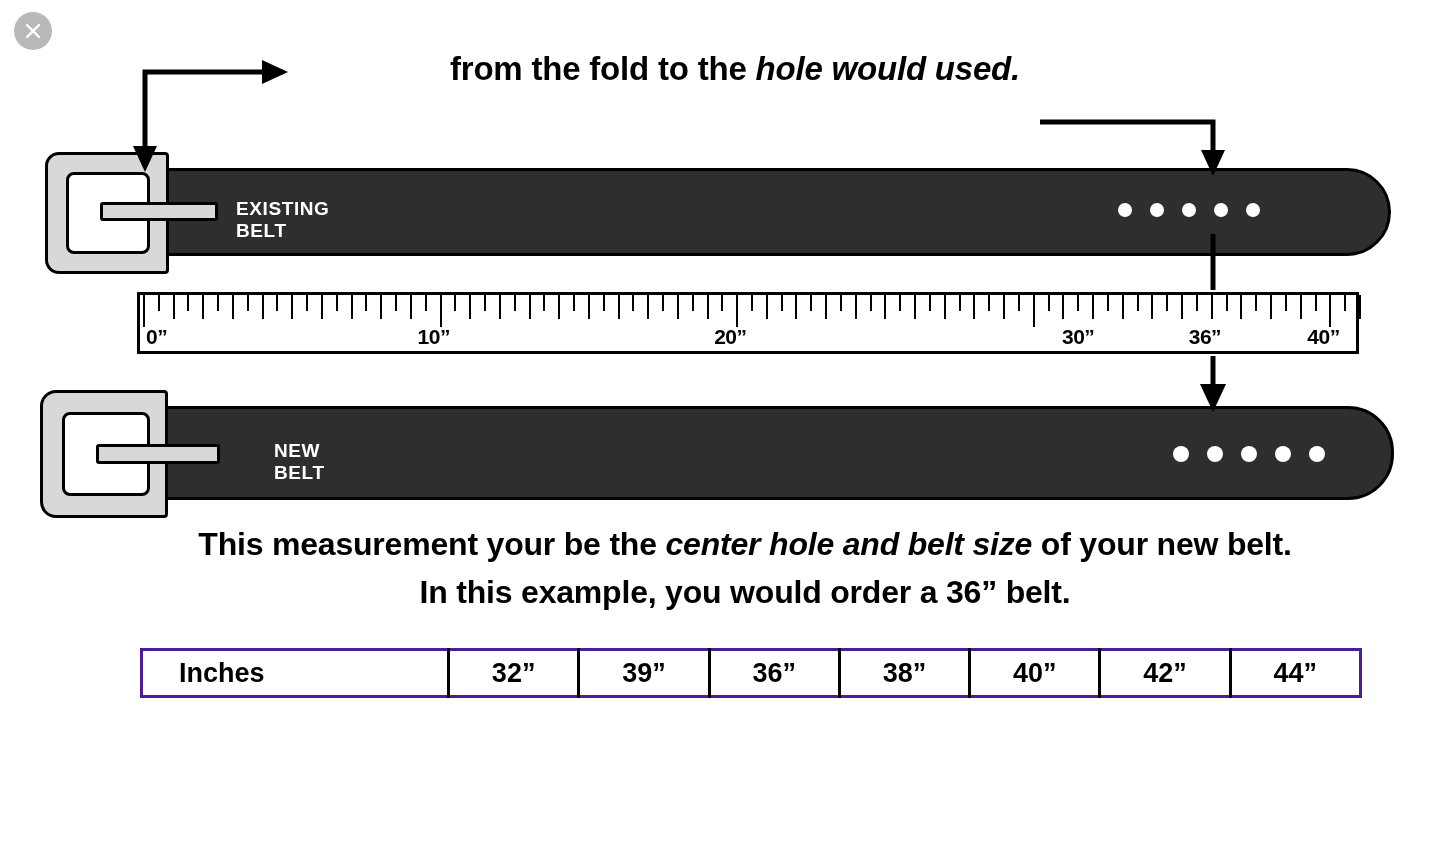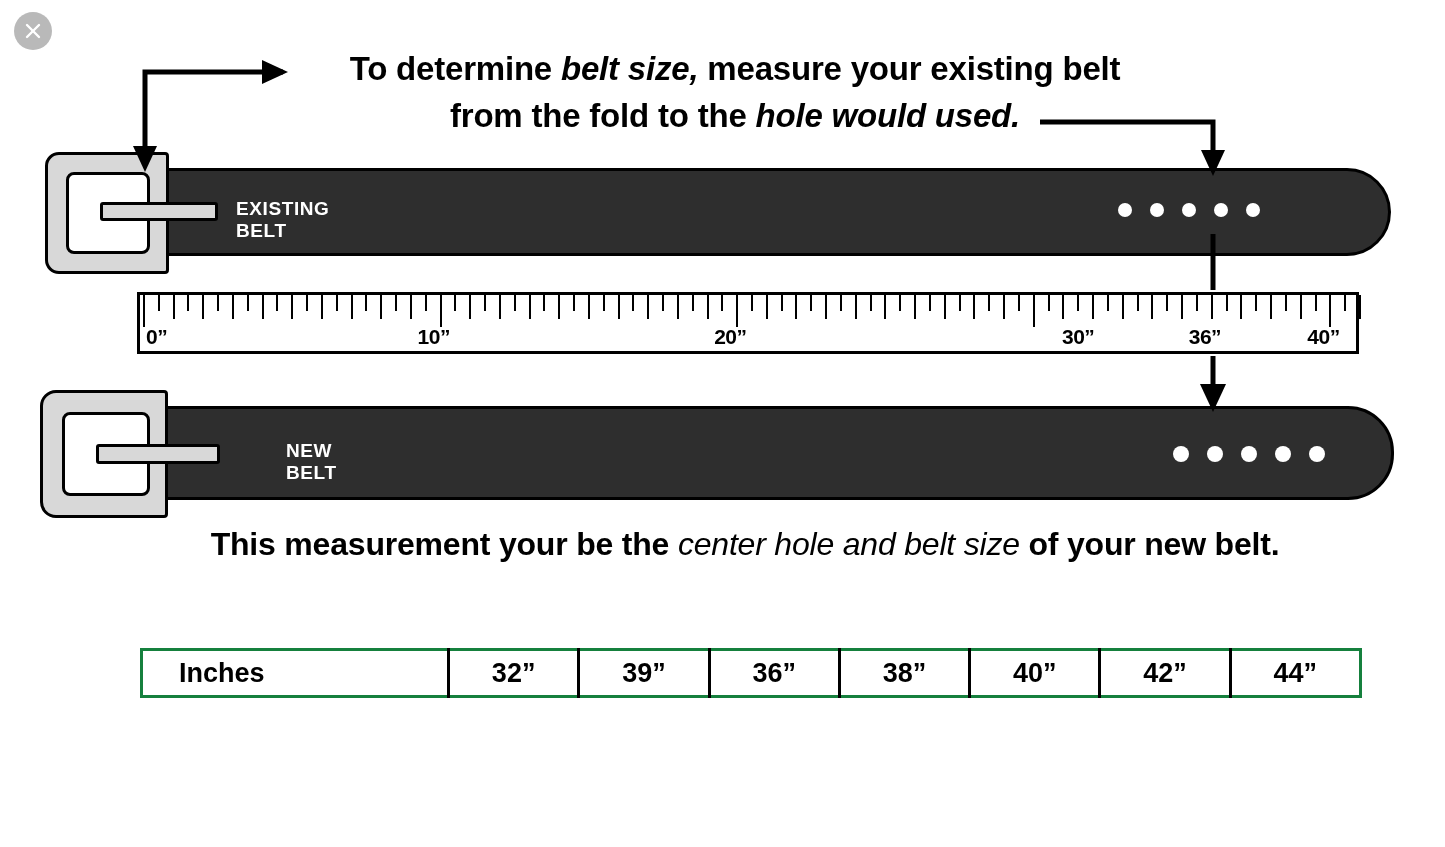--- a/index.html
+++ b/index.html
@@ -86,21 +86,21 @@
   }
 
   .belt-label {
     position: absolute;
     color: #ffffff;
     font-size: 19px;
     font-weight: 700;
     letter-spacing: 0.6px;
   }
   .belt-existing .belt-label { left: 196px; top: 48px; }
-  .belt-new .belt-label      { left: 248px; top: 52px; }
+  .belt-new .belt-label      { left: 236px; top: 52px; }
 
   .holes { position: absolute; display: flex; gap: 18px; }
   .belt-existing .holes { left: 1078px; top: 53px; }
   .belt-new .holes      { left: 1135px; top: 58px; }
   .hole {
     width: 14px; height: 14px;
     border-radius: 50%;
     background: #ffffff;
   }
   .belt-new .hole { width: 16px; height: 16px; }
@@ -166,29 +166,29 @@
     position: absolute;
     left: 120px;
     top: 520px;
     width: 1250px;
     text-align: center;
     font-size: 32px;
     line-height: 1.5;
     font-weight: 600;
     letter-spacing: -0.2px;
   }
-  .bottom-text .em { font-style: italic; font-weight: 400; }
+  .bottom-text .em { font-style: italic; font-weight: 700; }
 
   
   .size-table {
     position: absolute;
     left: 140px;
     top: 648px;
     width: 1222px;
-    border: 3px solid #15803d;
+    border: 3px solid #4c1d95;
     border-collapse: collapse;
     box-sizing: border-box;
   }
   .size-table td {
     border-left: 3px solid #000;
     font-size: 27px;
     font-weight: 600;
     text-align: center;
     height: 44px;
     padding: 0 6px;
@@ -207,21 +207,20 @@
 <div class="close-btn">
   <span>
     <svg width="20" height="20" viewBox="0 0 20 20">
       <line x1="4" y1="4" x2="16" y2="16" stroke="#ffffff" stroke-width="2.4" stroke-linecap="round"></line>
       <line x1="16" y1="4" x2="4" y2="16" stroke="#ffffff" stroke-width="2.4" stroke-linecap="round"></line>
     </svg>
   </span>
 </div>
 
 <div class="headline">
-  <span><span>To determine </span><span class="em">belt size,</span><span> measure your existing belt</span></span>
   <span class="line2"><span>from the fold to the </span><span class="em">hole would used.</span></span>
 </div>
 
 <div class="belt-wrap belt-existing">
   <div class="belt-strap"></div>
   <div class="belt-label">EXISTING BELT</div>
   <div class="holes">
     <div class="hole"></div>
     <div class="hole"></div>
     <div class="hole"></div>
@@ -353,20 +352,21 @@
   <path d="M 1040 122 L 1213 122 L 1213 152" fill="none" stroke="#000" stroke-width="5"></path>
   <polygon points="1213,176 1201,150 1225,150" fill="#000"></polygon>
 
   <path d="M 1213 234 L 1213 290" fill="none" stroke="#000" stroke-width="5"></path>
   <path d="M 1213 356 L 1213 388" fill="none" stroke="#000" stroke-width="5"></path>
   <polygon points="1213,412 1200,384 1226,384" fill="#000"></polygon>
 </svg>
 
 <div class="bottom-text">
   <div><span>This measurement your be the </span><span class="em">center hole and belt size</span><span> of your new belt.</span></div>
+  <div>In this example, you would order a 36” belt.</div>
 </div>
 
 <table class="size-table">
   <tbody>
     <tr>
       <td class="rowhead">Inches</td>
       <td>32”</td>
       <td>39”</td>
       <td>36”</td>
       <td>38”</td>

